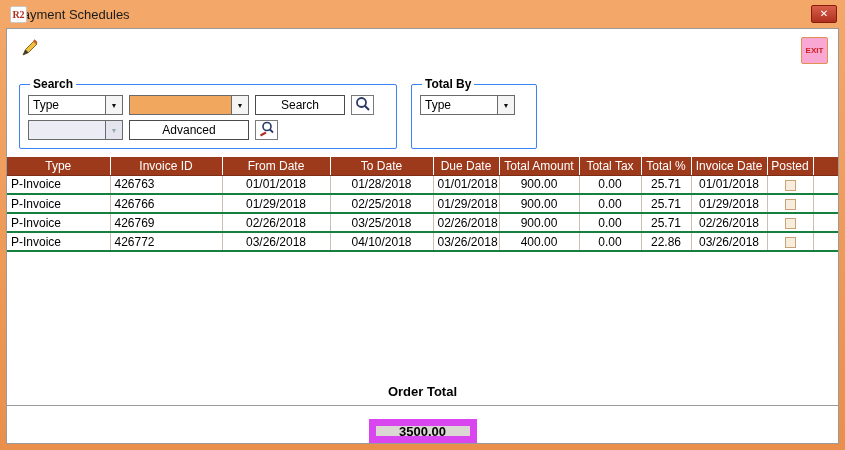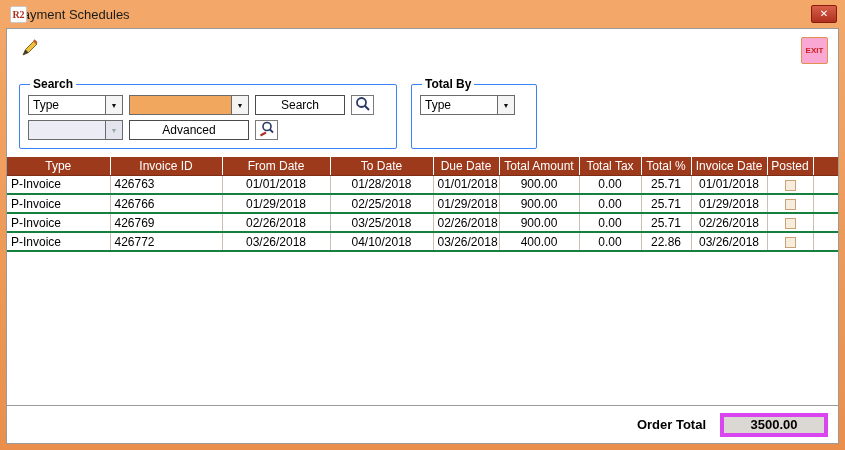--- a/index.html
+++ b/index.html
@@ -117,26 +117,26 @@
   td.filler { border-right: none; }
   .al { text-align: left; } .ar { text-align: center; } .ac { text-align: center; }
   .chk {
     display: inline-block; width: 11px; height: 11px;
     background: #F6EDDD; border: 1px solid #C9A277;
     vertical-align: middle; cursor: pointer;
   }
   .footer {
     border-top: 1px solid #9a9a9a;
     height: 38px; padding: 0 10px;
-    display: flex; justify-content: flex-end; align-items: center; gap: 14px;
+    display: flex; justify-content: flex-end; align-items: center; gap: 20px; flex-direction: column;
   }
   .footer-label { font-weight: bold; font-size: 13px; }
   .total-box {
     width: 108px; height: 24px;
-    background: #DBD7D3; border: 4px solid #d946ef;
+    background: #DBD7D3; border: 7px solid #d946ef;
     display: flex; align-items: center; justify-content: center;
     font-weight: bold; font-size: 13px;
   }
 </style>
 </head>
 <body>
 
 <div class="window">
   <div class="titlebar">
     <div class="app-icon">R2</div>

